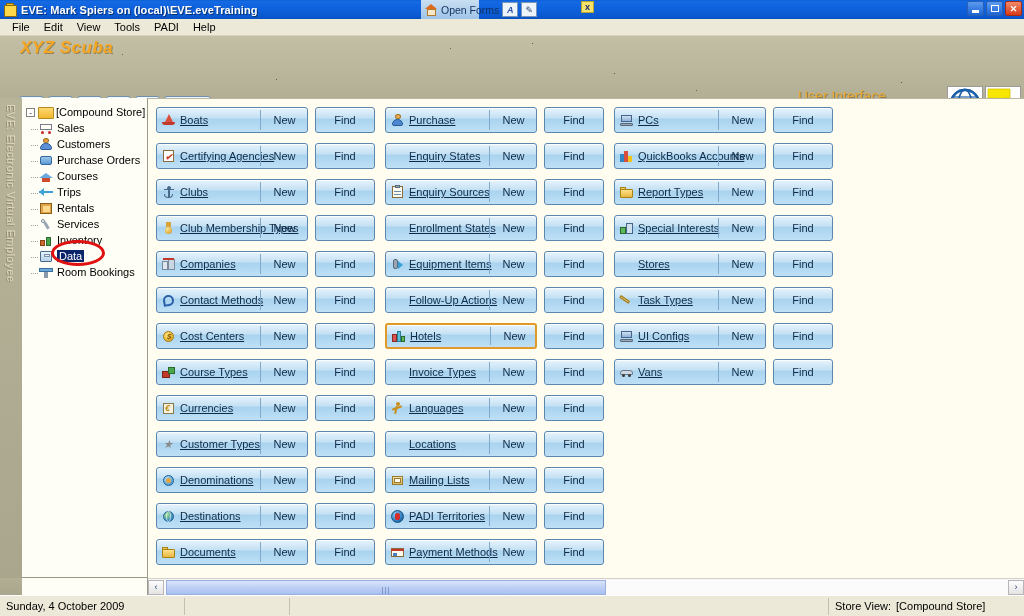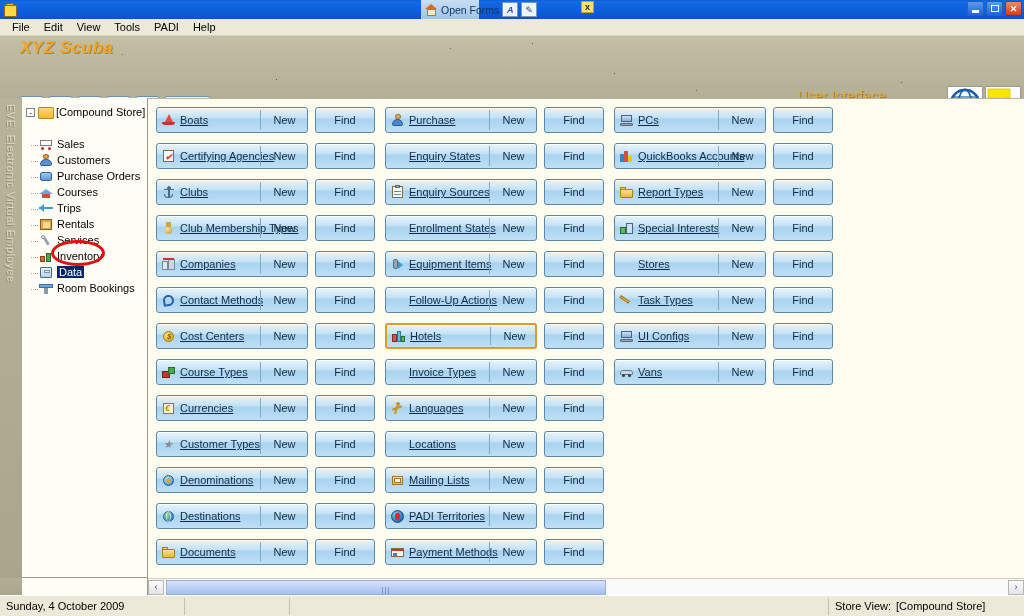--- a/index.html
+++ b/index.html
@@ -319,20 +319,21 @@
 </head>
 <body>
 
 <div class="app">
 
   <div class="titlebar">
     <div class="tb-icon">
       <div class="sq2"></div>
         <div class="sq"></div>
     </div>
+    <div class="tb-title">EVE: Mark Spiers on (local)\EVE.eveTraining</div>
   </div>
   <div class="openforms"></div>
   <div class="of-bar">
     <div class="of-home">
       <div class="roof"></div>
         <div class="body"></div>
     </div>
     <div class="of-label">Open Forms</div>
     <div class="of-btn a">A</div>
     <div class="of-btn">✎</div>
@@ -417,21 +418,21 @@
   </div>
 
   <div class="tree" id="tree">
       <div class="tnode" style="margin-top: 6px;">
         <div class="exp">-</div>
         <span class="ti ">
           <i class="i-folder" style="position:absolute;left:0;top:1px;width:14px;height:10px;"></i>
         </span>
         <span class="tlabel">[Compound Store]</span>
       </div>
-      <div class="tnode" style="margin-top: 16px;">
+      <div class="tnode" style="margin-top: 0px;">
         <div class="ind"><span style="display:inline-block;width:7px;border-top:1px dotted #a0a0a0;vertical-align:middle;margin-left:5px;"></span></div>
         <span class="ti i-cart">
           <i class="w1"></i>
           <i class="w2"></i>
           <i class="bx"></i>
         </span>
         <span class="tlabel">Sales</span>
       </div>
       <div class="tnode" style="margin-top: 0px;">
         <div class="ind"><span style="display:inline-block;width:7px;border-top:1px dotted #a0a0a0;vertical-align:middle;margin-left:5px;"></span></div>

